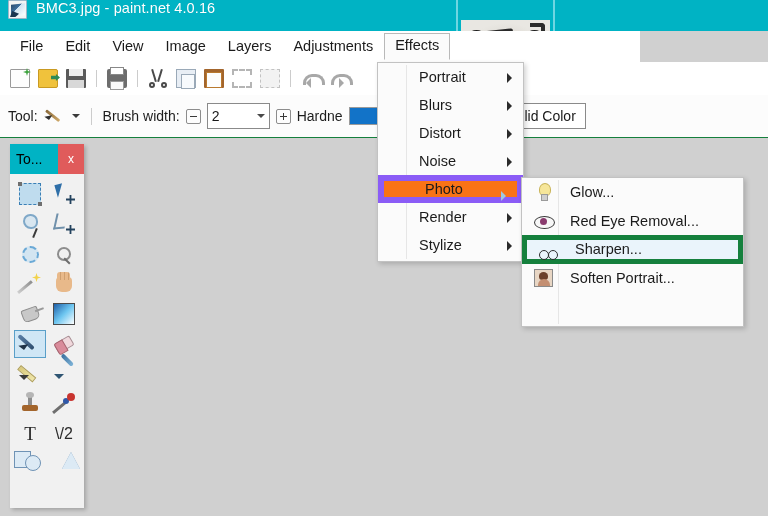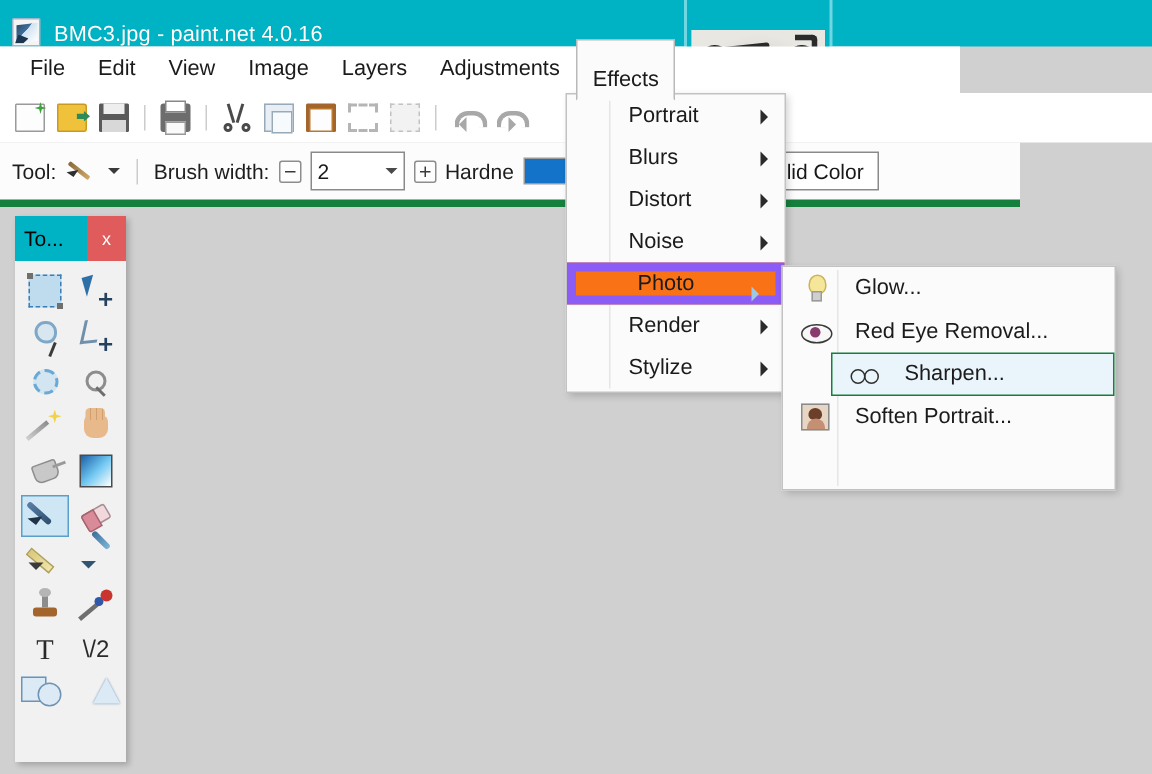--- a/index.html
+++ b/index.html
@@ -6,21 +6,21 @@
   html, body {
     width:768px; height:516px; overflow:hidden;
     font-family:"Liberation Sans", sans-serif;
     background:#d0d0d0;
   }
   #app { position:relative; width:768px; height:516px; overflow:hidden; background:#d0d0d0; }
 
   
   .titlebar {
     position:absolute; left:0; top:0; width:768px; height:31px;
-    background:#00b3c4; display:flex; align-items:flex-end; padding-left:8px;
+    background:#00b3c4; display:flex; align-items:flex-start; padding-left:8px;
   }
   .app-icon {
     width:19px; height:19px; background:#f4f4f4; border:1px solid #9fb6c9;
     position:relative; flex:0 0 auto; border-radius:1px; overflow:hidden;
   }
   .app-icon:before{
     content:""; position:absolute; left:2px; top:3px; width:14px; height:12px;
     background:linear-gradient(135deg,#2d4c6e 0%,#3f6f9e 40%,#cfe2f1 41%,#ffffff 100%);
     transform:skewY(-7deg);
   }
@@ -70,31 +70,31 @@
   .menubar {
     position:absolute; left:0; top:31px; width:640px; height:31px;
     background:#ffffff; display:flex; align-items:center; padding-left:9px;
   }
   .menu-item {
     font-size:14.5px; color:#1b1b1b; padding:5px 11px 6px; white-space:nowrap;
     line-height:1;
   }
   .menu-item.open {
     background:#fbfbfb; border:1px solid #b9b9b9; border-bottom-color:#fbfbfb;
-    padding:19px 10px 6px; position:relative; z-index:60;
+    padding:4px 10px 6px; position:relative; z-index:60;
   }
 
   
   .toolbar1 {
     position:absolute; left:0; top:62px; width:768px; height:33px;
     background:#ffffff; display:flex; align-items:center; padding-left:7px; gap:2px;
   }
   .toolbar2 {
-    position:absolute; left:0; top:95px; width:680px; height:43px;
-    background:#fcfcfc; border-bottom:5px solid #15803d;
+    position:absolute; left:0; top:95px; width:768px; height:43px;
+    background:#fcfcfc; border-bottom:1px solid #15803d;
     display:flex; align-items:center; padding-left:8px; gap:6px;
   }
   .tb-btn{ width:26px; height:25px; position:relative; }
   .tb-sep{ width:1px; height:17px; background:#cccccc; margin:0 5px; }
   .tb-label{ font-size:14px; color:#1d1d1d; white-space:nowrap; }
 
   
   .ic{ position:absolute; inset:3px; }
   .ic-new{ background:#fdfdfd; border:1px solid #9a9a9a; border-radius:1px; }
   .ic-new:after{ content:""; position:absolute; right:-2px; top:-2px; width:8px; height:8px;
@@ -297,21 +297,21 @@
     background:#fbfbfb; border:1px solid #c2c2c2; z-index:55;
     box-shadow:2px 2px 5px rgba(0,0,0,.18);
   }
   .submenu:before{
     content:""; position:absolute; left:36px; top:2px; bottom:2px; width:1px; background:#e6e6e6;
   }
   .sm-item{
     position:relative; height:28.5px; display:flex; align-items:center;
     padding-left:48px; font-size:14.5px; color:#1b1b1b;
   }
-  .sm-item.hl{ background:#eaf4fb; border:1px solid #15803d;margin-left:32px; }
+  .sm-item.hl{ background:#eaf4fb; border:5px solid #15803d; }
   .sm-ic{ position:absolute; left:12px; top:5px; width:19px; height:18px; }
 
   .ei-glow{ }
   .ei-glow:before{ content:""; position:absolute; left:5px; top:0; width:10px;height:11px;
     background:#f6e69a; border:1px solid #c9b45a; border-radius:50% 50% 40% 40%; }
   .ei-glow:after{ content:""; position:absolute; left:7px; bottom:0; width:5px;height:5px;
     background:#cfcfcf; border:1px solid #9a9a9a; }
   .ei-eye{ }
   .ei-eye:before{ content:""; position:absolute; left:0; top:4px; width:19px;height:11px;
     border:1.5px solid #3a3a3a; border-radius:50%; background:#f7f7f7; }

